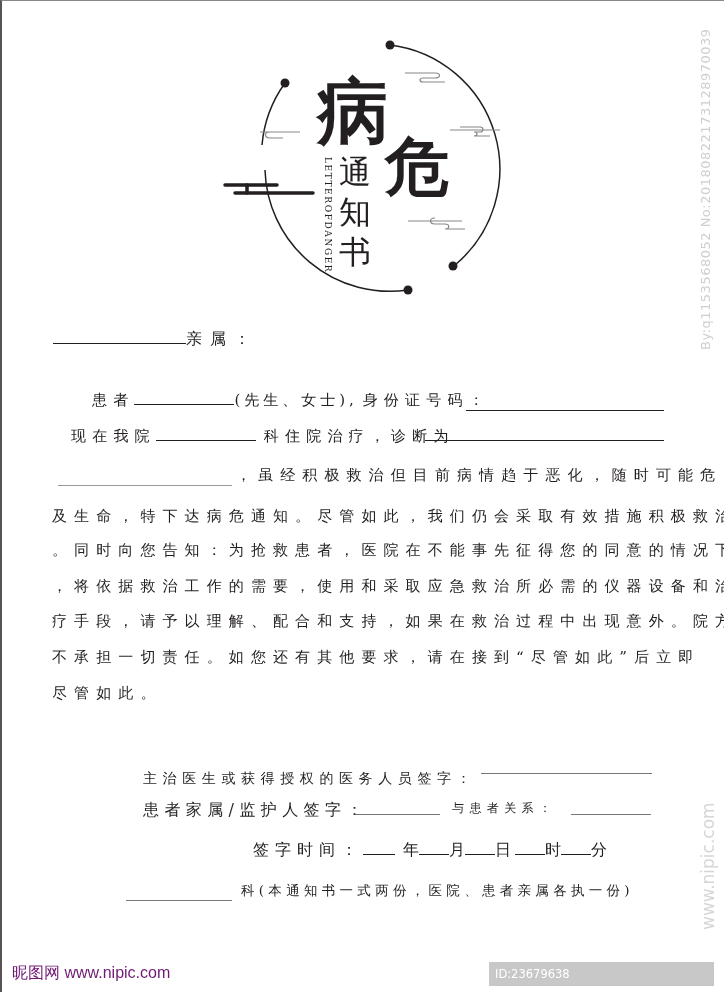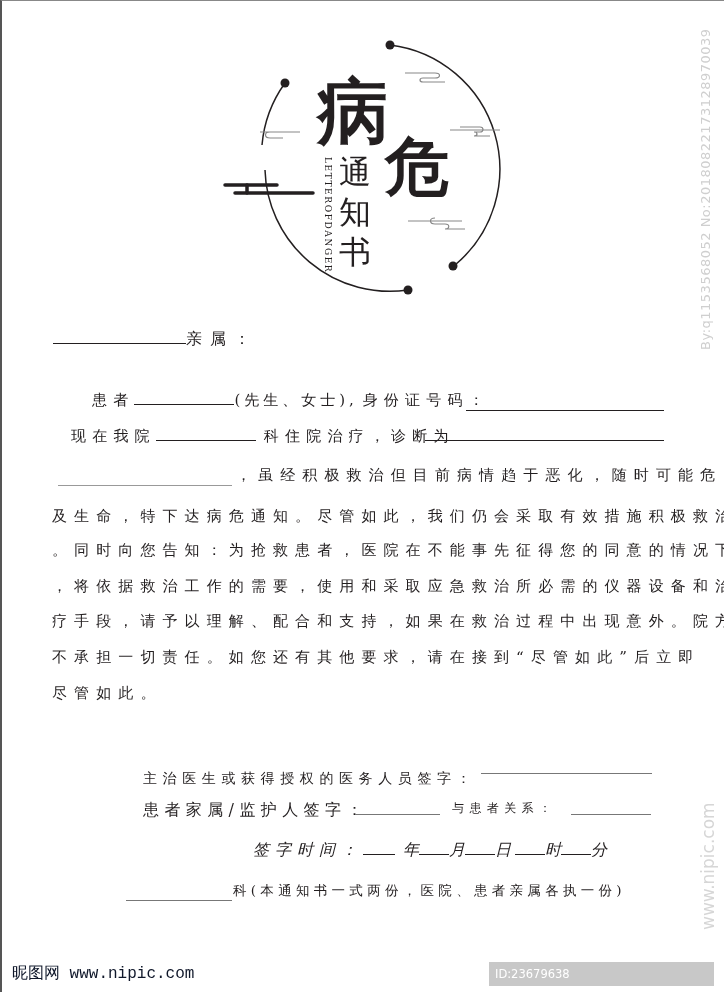--- a/index.html
+++ b/index.html
@@ -13,22 +13,22 @@
   .txt { font-size:15px; letter-spacing:6.2px; }
   .body-line { position:absolute; left:52px; width:620px; font-size:15px;
                letter-spacing:7.1px; white-space:nowrap; }
   .wm-side { position:absolute; right:6px; top:10px; width:20px; height:340px;
              color:#cfcfcf; font-family:"DejaVu Sans","Liberation Sans",sans-serif;
              font-size:13px; writing-mode:vertical-rl; transform:rotate(180deg);
              text-align:left; letter-spacing:0.5px; }
   .wm-side2 { position:absolute; right:4px; top:790px; height:140px; width:22px;
              color:#d6d6d6; font-family:"DejaVu Sans","Liberation Sans",sans-serif;
              font-size:17px; writing-mode:vertical-rl; transform:rotate(180deg); }
-  .wm-bottom-left { position:absolute; left:12px; top:963px; color:#0f172a;
-             font-family:Liberation Mono, monospace; font-size:16px; }
+  .wm-bottom-left { position:absolute; left:12px; top:963px; color:#701a75;
+             font-family:Liberation Sans, sans-serif; font-size:16px; }
   .wm-bottom-right { position:absolute; left:489px; top:962px; width:225px; height:24px;
              background:#c8c8c8; color:#ffffff; font-family:"DejaVu Sans","Liberation Sans",sans-serif;
              font-size:11.5px; line-height:24px; padding-left:6px; box-sizing:border-box; }
 </style>
 </head>
 <body>
 
 <div class="frame"></div>
 
 <div class="logo">
@@ -94,23 +94,23 @@
 <div class="body-line" style="top:684px;">尽管如此。</div>
 
 <div class="abs" style="left:143px;top:770px;font-size:14px;letter-spacing:5.6px;">主治医生或获得授权的医务人员签字：</div>
 <span class="abs line" style="left:481px;top:772px;width:171px;border-color:#777;"></span>
 
 <div class="abs" style="left:143px;top:800px;font-size:16px;letter-spacing:5.4px;">患者家属/监护人签字：</div>
 <span class="abs line" style="left:355px;top:813px;width:85px;border-color:#777;"></span>
 <div class="abs" style="left:452px;top:800px;font-size:12px;letter-spacing:5.4px;">与患者关系：</div>
 <span class="abs line" style="left:571px;top:813px;width:80px;border-color:#777;"></span>
 
-<div class="abs" style="left:253px;top:840px;font-size:16px;font-style:italic;">
+<div class="abs" style="left:253px;top:840px;font-size:16px;">
   <span style="letter-spacing:6px;">签字时间：</span><span class="line" style="width:32px;margin-right:8px;"></span><span>年</span><span class="line" style="width:30px;"></span><span>月</span><span class="line" style="width:30px;"></span><span>日</span><span class="line" style="width:30px;margin-left:4px;"></span><span>时</span><span class="line" style="width:30px;"></span><span>分</span>
 </div>
 
 <span class="abs line" style="left:126px;top:899px;width:106px;border-color:#777;"></span>
-<div class="abs" style="left:233px;top:882px;font-size:13.5px;letter-spacing:4.3px;">科(本通知书一式两份，医院、患者亲属各执一份)</div>
+<div class="abs" style="left:241px;top:882px;font-size:13.5px;letter-spacing:4.3px;">科(本通知书一式两份，医院、患者亲属各执一份)</div>
 
 <div class="wm-side">By:q1153568052  No:20180822173128970039</div>
 <div class="wm-side2">www.nipic.com</div>
 <div class="wm-bottom-left">昵图网 www.nipic.com</div>
 <div class="wm-bottom-right">ID:23679638 NO:20180822173128970039</div>
 
 </body></html>

